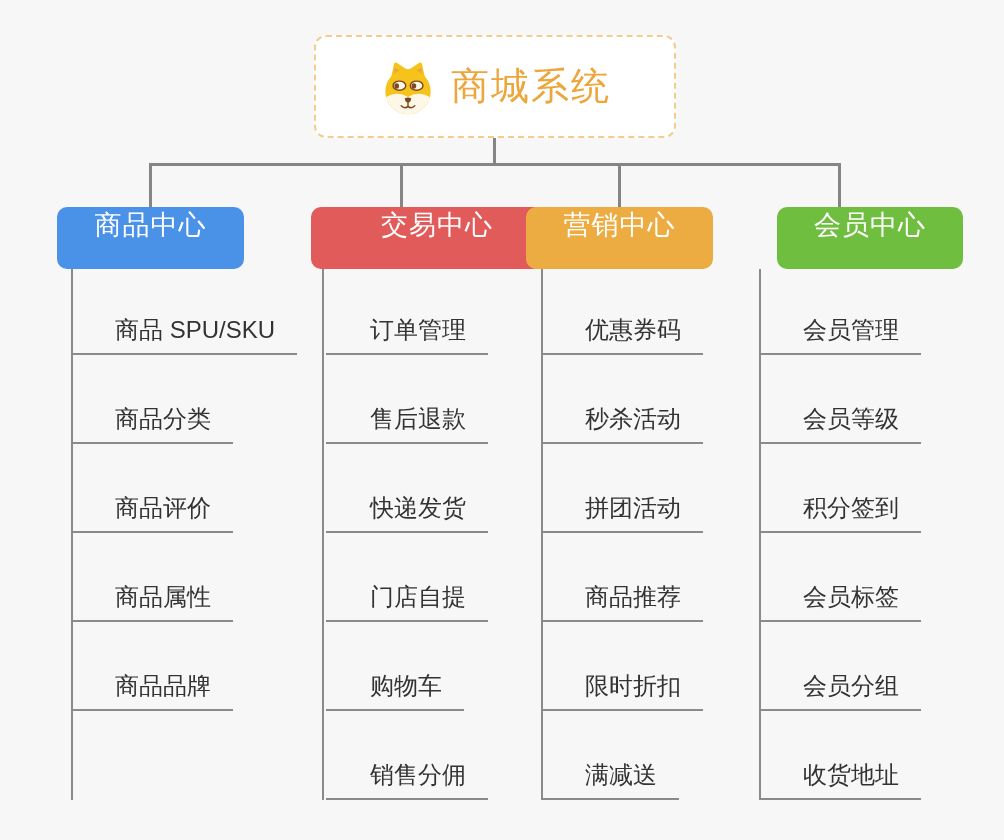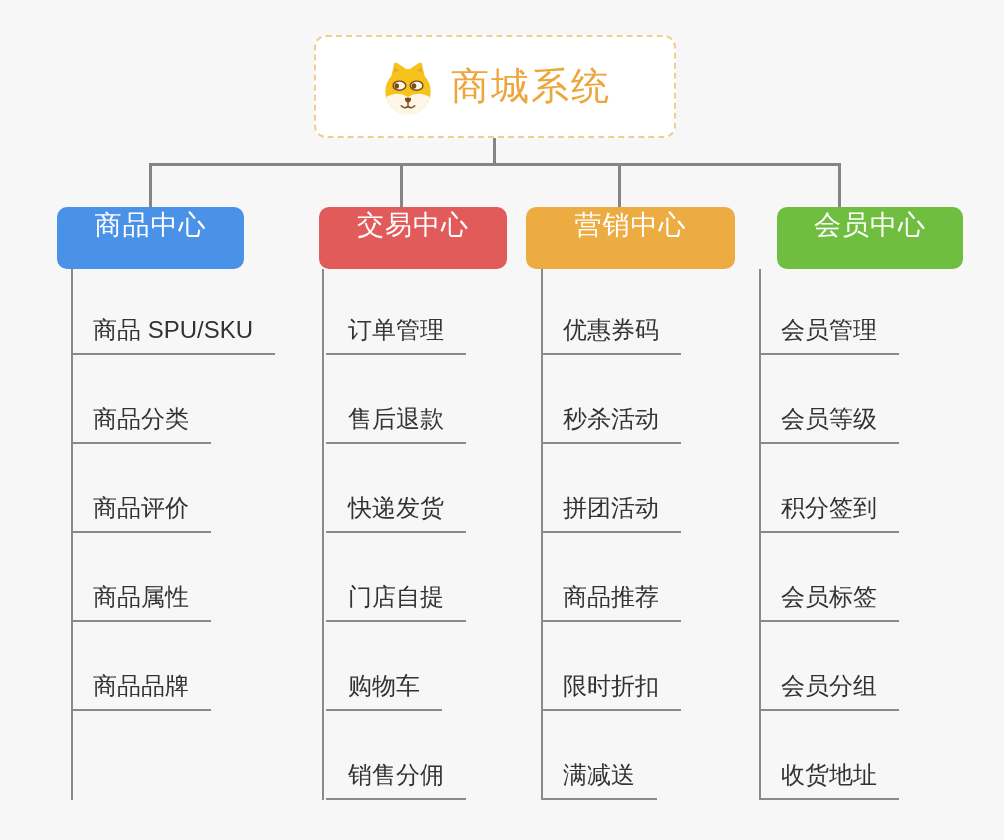--- a/index.html
+++ b/index.html
@@ -27,21 +27,21 @@
   .branch{
     position:absolute;top:207px;height:62px;border-radius:10px;
     display:flex;align-items:flex-start;justify-content:center;
     color:#ffffff;font-size:27px;letter-spacing:1px;
   }
   
   .col{position:absolute;top:266px;display:flex;flex-direction:column;align-items:flex-start;}
   .item{
     box-sizing:border-box;height:89px;
     display:flex;align-items:flex-end;
-    padding:0 22px 7px 22px;
+    padding:0 22px 7px 44px;
     border-bottom:2px solid #8a8a8a;
     font-size:24px;color:#333333;white-space:nowrap;
   }
 </style>
 </head>
 <body>
 
 <div class="canvas">
 
   <div class="line v" style="left:493px;top:138px;height:25px"></div>
@@ -70,24 +70,24 @@
       <ellipse cx="38.5" cy="30.8" rx="2.6" ry="3" fill="#7C4A1E"></ellipse>
       <path d="M28.5 44.5 Q32 42.5 35.5 44.5 Q35.5 48.5 32 49.6 Q28.5 48.5 28.5 44.5 Z" fill="#7C4A1E"></path>
       <path d="M32 49.6 L32 53.4 M24.5 52.8 Q28.2 56.6 32 53.4 Q35.8 56.6 39.5 52.8" fill="none" stroke="#7C4A1E" stroke-width="1.6" stroke-linecap="round"></path>
     </svg>
     <span class="root-title" style="color: rgb(236, 166, 60);">商城系统</span>
   </div>
 
   <div class="branch" style="left: 57px; width: 187px; background-color: rgb(74, 145, 232);">
     <span>商品中心</span>
   </div>
-  <div class="branch" style="left: 319px; width: 188px; background-color: rgb(225, 91, 91);">
+  <div class="branch" style="left: 311px; width: 212px; background-color: rgb(225, 91, 91); padding-left: 20px;">
     <span>交易中心</span>
   </div>
-  <div class="branch" style="left: 526px; width: 209px; background-color: rgb(236, 172, 65);">
+  <div class="branch" style="left: 526px; width: 187px; background-color: rgb(236, 172, 65);">
     <span>营销中心</span>
   </div>
   <div class="branch" style="left: 777px; width: 186px; background-color: rgb(112, 190, 64);">
     <span>会员中心</span>
   </div>
 
   <div class="trunk" style="left:71px"></div>
   <div class="trunk" style="left:322px"></div>
   <div class="trunk" style="left:541px"></div>
   <div class="trunk" style="left:759px"></div>

